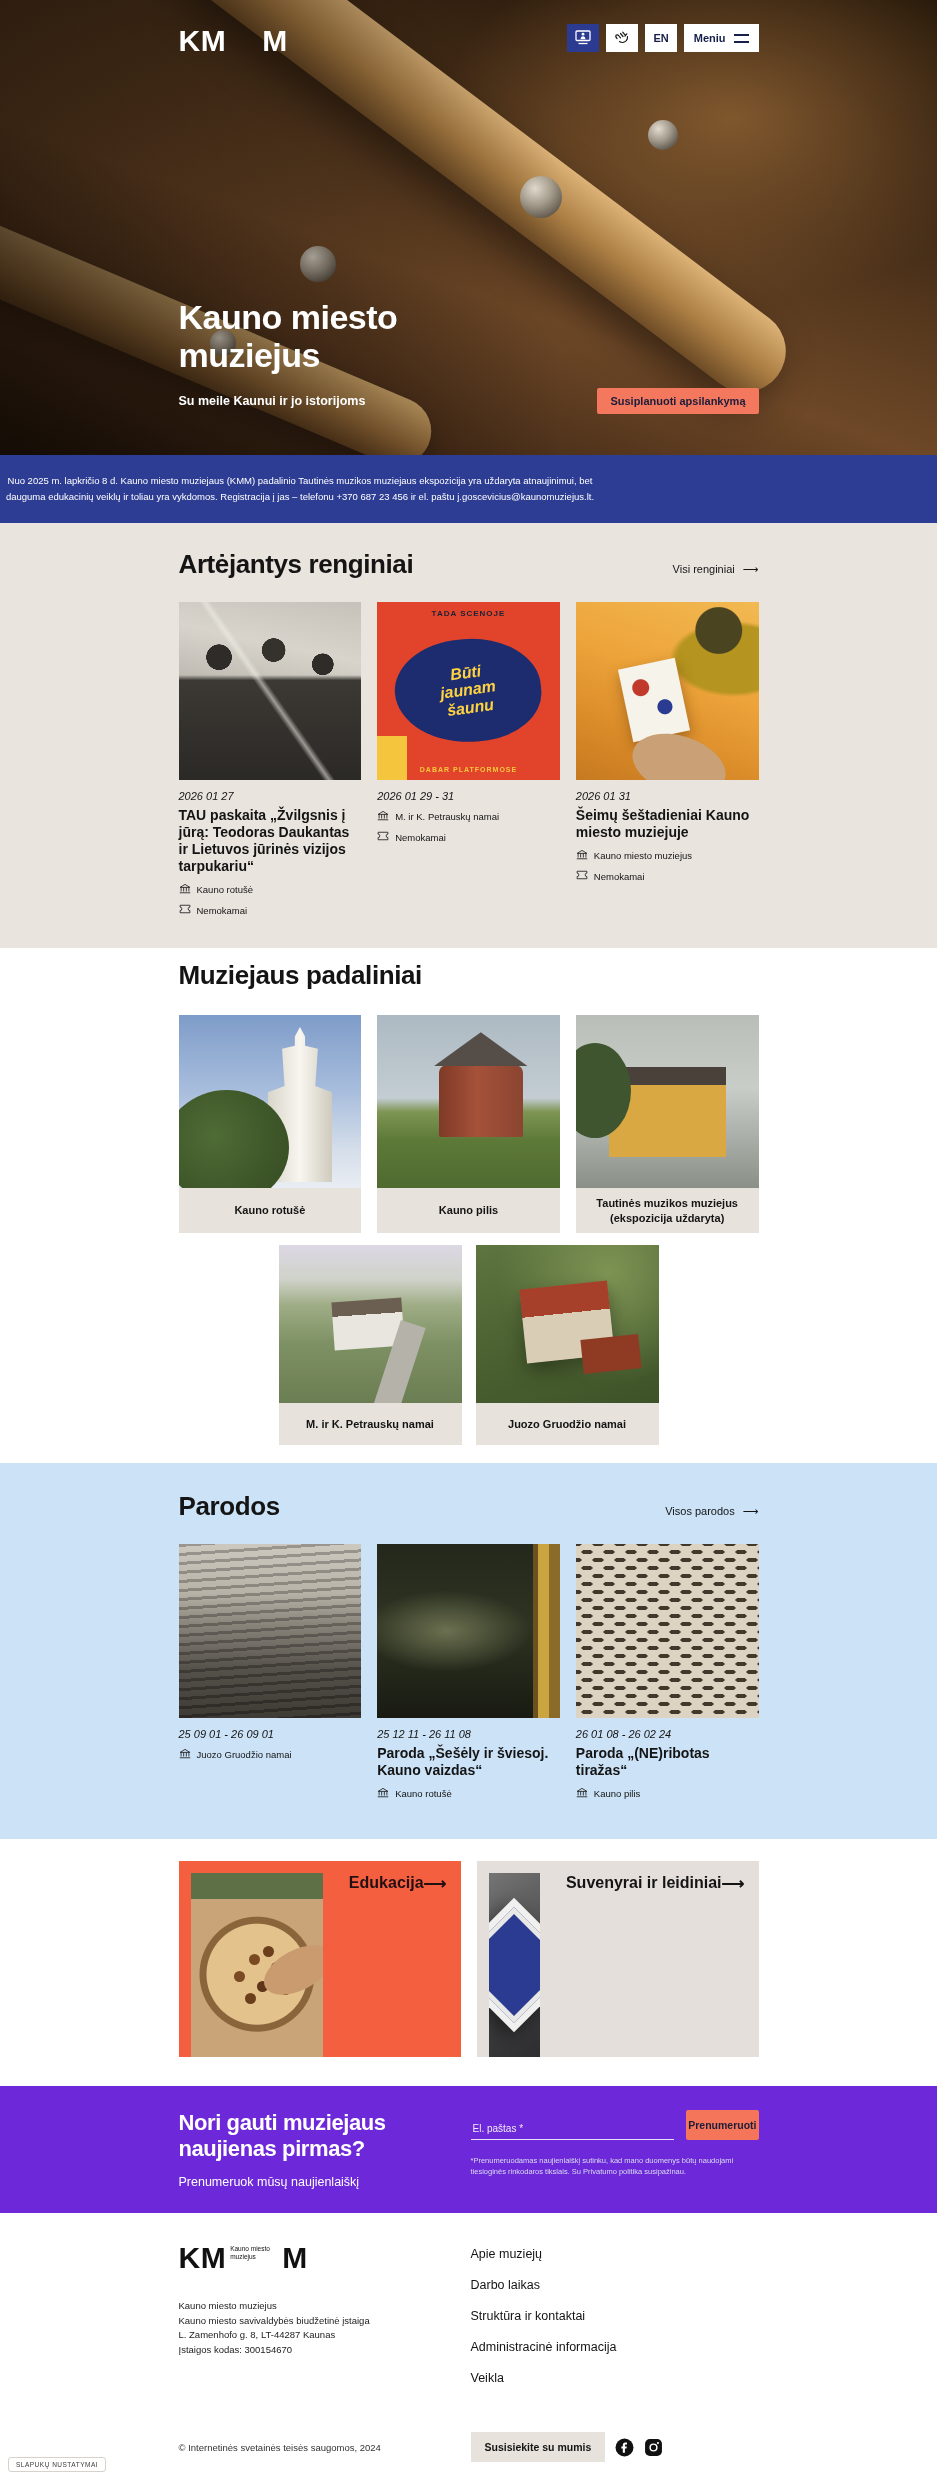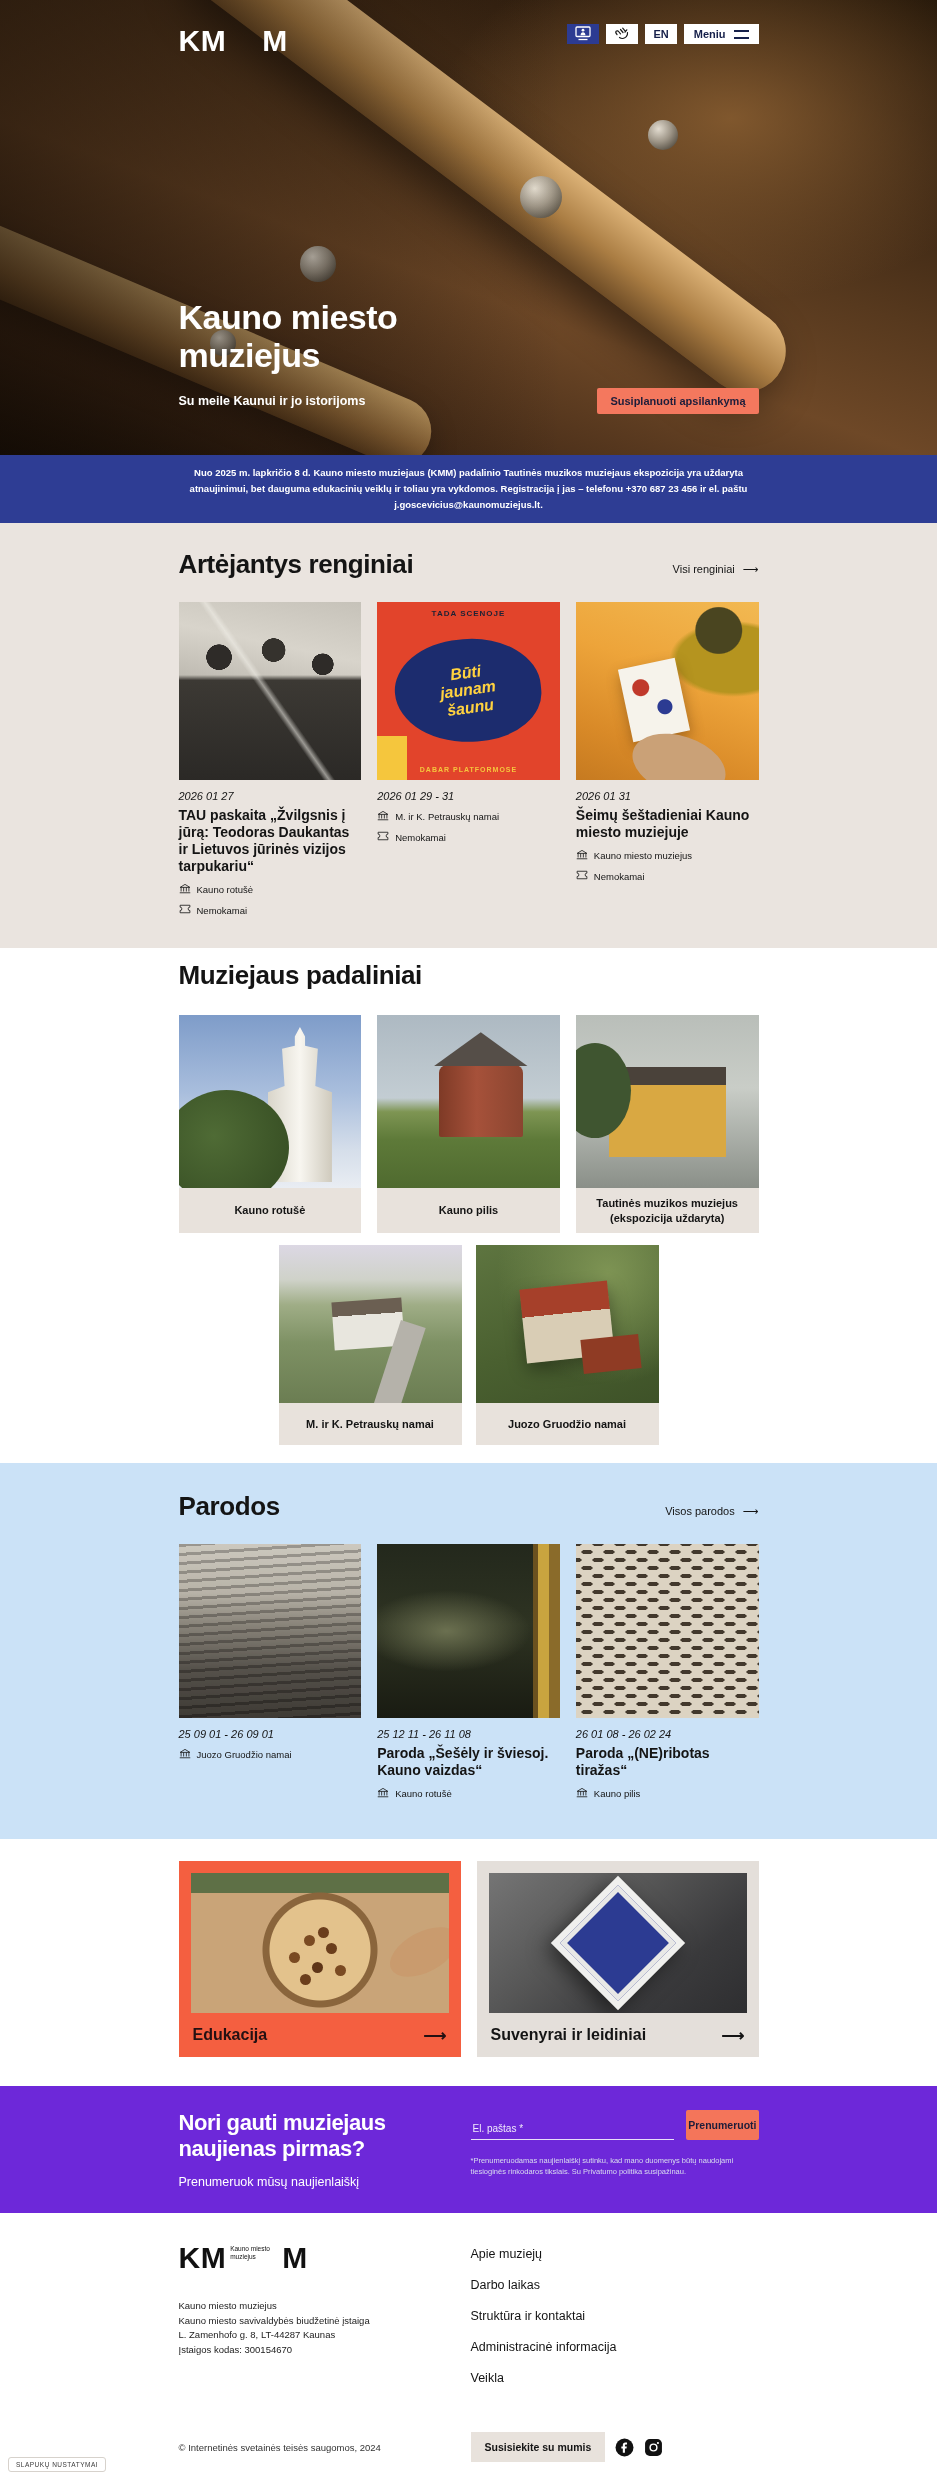--- a/index.html
+++ b/index.html
@@ -24,35 +24,35 @@
   .b1 { width:42px; height:42px; top:176px; left:520px; }
   .b2 { width:36px; height:36px; top:246px; left:300px; }
   .b3 { width:30px; height:30px; top:120px; left:648px; }
   .b4 { width:26px; height:26px; top:330px; left:210px; }
   .hero-art::after { content:""; position:absolute; inset:0;
         background:linear-gradient(90deg, rgba(18,11,5,.6) 0%, rgba(18,11,5,.25) 38%, rgba(18,11,5,0) 60%); }
   .header-row { display:flex; justify-content:space-between; align-items:flex-start; padding-top:24px; z-index:3; }
   .logo { color:#fff; font-size:30px; font-weight:700; letter-spacing:.5px; display:flex; cursor:pointer; }
   .logo-gap { display:inline-block; width:36px; }
   .header-actions { display:flex; gap:7px; }
-  .hbtn { height:20px; min-width:30px; border:none; background:#fff; color:#16204a;
+  .hbtn { height:28px; min-width:30px; border:none; background:#fff; color:#16204a;
           font-family:inherit; font-size:11px; font-weight:700; display:flex; align-items:center;
           justify-content:center; padding:0 8px; cursor:pointer; }
   .hbtn.blue { background:#2C3B92; }
   .hbtn.menu { padding:0 10px; gap:8px; }
   .burger { display:inline-block; width:15px; height:9px; border-top:2px solid #16204a; border-bottom:2px solid #16204a; }
   .hero-content { position:absolute; top:298px; left:0; right:0; z-index:3; }
   .hero-content h1 { color:#fff; font-size:34px; line-height:38px; font-weight:700; width:240px; letter-spacing:-.5px; }
   .hero-bottom { display:flex; justify-content:space-between; align-items:center; margin-top:14px; }
   .hero-bottom p { color:#fff; font-size:12.5px; font-weight:700; }
   .cta { background:#F4785E; color:#1d1d3a; border:none; font-family:inherit; font-size:11px; font-weight:700;
          padding:7px 13px; border-radius:2px; cursor:pointer; }
 
   
-  .notice { height:68px; background:#2E3D94; display:flex; align-items:center; justify-content:center;font-weight:bold; }
+  .notice { height:68px; background:#2E3D94; display:flex; align-items:center; justify-content:flex-start; }
   .notice p { max-width:600px; color:#fff; font-size:9.5px; line-height:1.65; text-align:center; }
 
   
   section h2 { font-size:26px; font-weight:700; letter-spacing:-.4px; }
   .sec-head { display:flex; justify-content:space-between; align-items:baseline; margin-bottom:22px; }
   .sec-link { font-size:11px; color:#141414; text-decoration:none; cursor:pointer; }
   .arr { margin-left:8px; }
   .grid3 { display:grid; grid-template-columns:repeat(3,1fr); gap:16px; }
   .card-img { width:100%; position:relative; overflow:hidden; }
   .date { font-size:11px; font-style:italic; margin-top:10px; }
@@ -144,21 +144,21 @@
       linear-gradient(180deg,#23281C 0%,#2E3322 46%,#191B12 100%); }
   .img-p3 { background-color:#DCD3C2;
       background-image:
         radial-gradient(ellipse 6px 2.5px at 11px 8px, #42382C 88%, transparent),
         radial-gradient(ellipse 6px 2.5px at 11px 8px, #42382C 88%, transparent);
       background-size:22px 16px, 22px 16px; background-position:0 0, 11px 8px; }
 
   
   .promos { height:247px; background:#fff; padding-top:22px; }
   .grid2 { display:grid; grid-template-columns:1fr 1fr; gap:16px; }
-  .promo { height:196px; display:flex; flex-direction:column; cursor:pointer; }
+  .promo { height:196px; display:flex; flex-direction:row; cursor:pointer; }
   .promo.coral { background:#F45F40; }
   .promo.gray { background:#E4DFDA; }
   .promo-img { margin:12px 12px 0; flex:1; position:relative; overflow:hidden; }
   .img-pr1 { background:
       radial-gradient(circle 60px at 50% 55%, #E3C28C 0 50px, #8A653C 51px 57px, transparent 58px),
       linear-gradient(180deg,#5E7046 0 14%,#C9A478 14% 100%); }
   .img-pr1::before { content:""; position:absolute; left:44%; top:44%; width:11px; height:11px; border-radius:50%;
       background:#7A4A22; box-shadow:22px 8px 0 #6B3E1C, -15px 17px 0 #7A4A22, 8px 27px 0 #5E3518,
       31px 30px 0 #7A4A22, -4px 39px 0 #6B3E1C, 14px -8px 0 #6B3E1C; }
   .img-pr1::after { content:""; position:absolute; right:-12px; top:42%; width:74px; height:40px;

